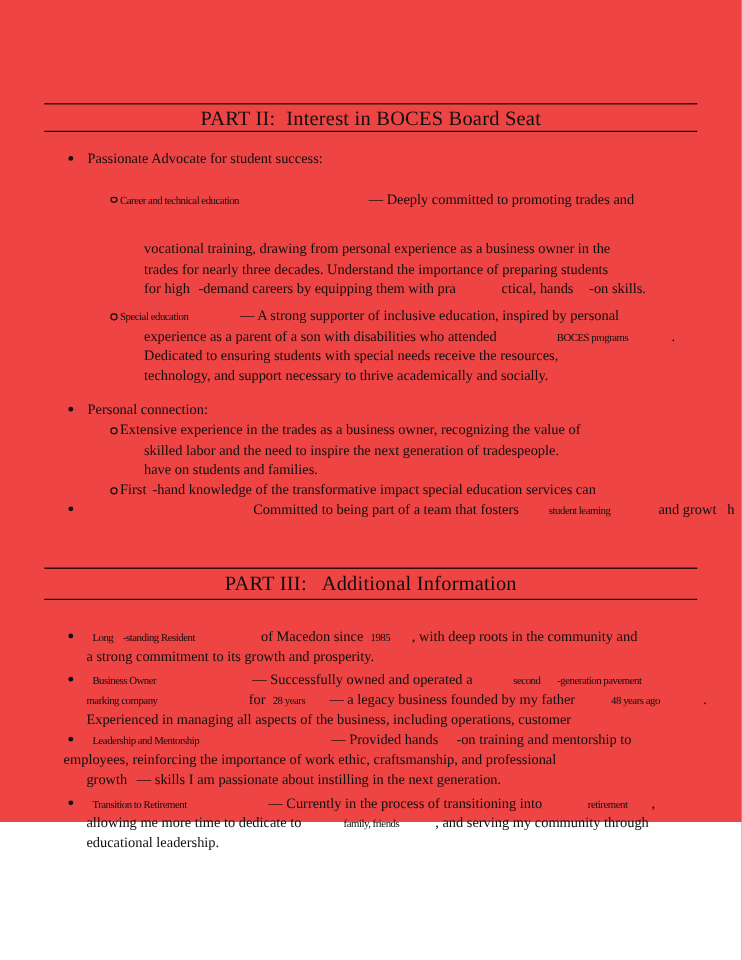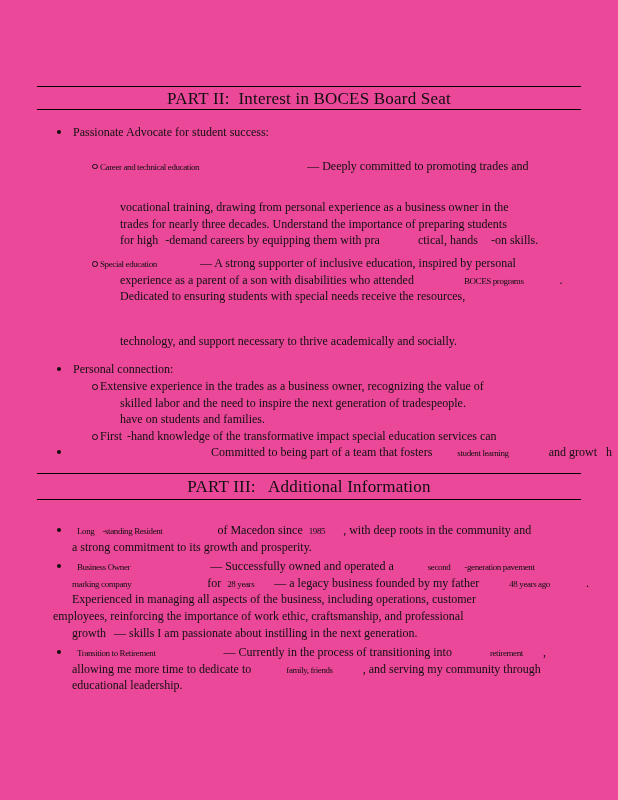--- a/index.html
+++ b/index.html
@@ -1,21 +1,21 @@
 <!DOCTYPE html>
 <html><head>
 <meta charset="utf-8">
 <style>
   html,body{margin:0;padding:0;}
   body{
     width:618px;height:800px;background:#ffffff;
     font-family:"Liberation Serif","DejaVu Serif",serif;
     color:#0f0f0f;overflow:hidden;
   }
-  #page{position:relative;width:618px;height:800px;background:#ec4899;}
+  #page{position:relative;width:618px;height:685px;background:#ef4444;}
   .hdr{
     position:absolute;left:37px;width:544px;
     border-top:1.5px solid #000;border-bottom:1.5px solid #000;
     text-align:center;font-size:17px;white-space:pre;
     letter-spacing:0.2px;
   }
   #hdr2{top:86px;height:22px;line-height:23px;}
   #hdr3{top:473px;height:25px;line-height:26px;}
   .content{position:absolute;left:37px;width:575px;}
   #content2{top:124px;}
@@ -38,34 +38,35 @@
   <div class="hdr" id="hdr2"><span>PART II:  Interest in BOCES Board Seat</span></div>
   <div class="content" id="content2">
       <div class="line" style="margin-left: 36px;"><span class="b disc" style="left: -16px;"></span><span>Passionate Advocate for student success:</span></div>
       <div class="line" style="margin-left: 63px; margin-top: 17px;"><span class="b circ" style="left: -8px;"></span><span class="cond">Career and technical education</span><span class="gap" style="width: 108px;"></span><span>— Deeply committed to promoting trades and</span></div>
       <div class="line" style="margin-left: 83px; margin-top: 25px;"><span>vocational training, drawing from personal experience as a business owner in the</span></div>
       <div class="line" style="margin-left: 83px;"><span>trades for nearly three decades. Understand the importance of preparing students</span></div>
       <div class="line" style="margin-left: 83px;"><span>for high</span><span class="gap" style="width: 7px;"></span><span>-demand careers by equipping them with pra</span><span class="gap" style="width: 38px;"></span><span>ctical, hands</span><span class="gap" style="width: 13px;"></span><span>-on skills.</span></div>
       <div class="line" style="margin-left: 63px; margin-top: 6px;"><span class="b circ" style="left: -8px;"></span><span class="cond">Special education</span><span class="gap" style="width: 43px;"></span><span>— A strong supporter of inclusive education, inspired by personal</span></div>
       <div class="line" style="margin-left: 83px;"><span>experience as a parent of a son with disabilities who attended</span><span class="gap" style="width: 50px;"></span><span class="cond">BOCES programs</span><span class="gap" style="width: 36px;"></span><span>.</span></div>
       <div class="line" style="margin-left: 83px;"><span>Dedicated to ensuring students with special needs receive the resources,</span></div>
-      <div class="line" style="margin-left: 83px; margin-top: 28px;"><span>technology, and support necessary to thrive academically and socially.</span></div>
+      <div class="line" style="margin-left: 83px;"><span>technology, and support necessary to thrive academically and socially.</span></div>
       <div class="line" style="margin-left: 36px; margin-top: 12px;"><span class="b disc" style="left: -16px;"></span><span>Personal connection:</span></div>
       <div class="line" style="margin-left: 63px;"><span class="b circ" style="left: -8px;"></span><span>Extensive experience in the trades as a business owner, recognizing the value of</span></div>
       <div class="line" style="margin-left: 83px;"><span>skilled labor and the need to inspire the next generation of tradespeople.</span></div>
       <div class="line" style="margin-left: 83px;"><span>have on students and families.</span></div>
       <div class="line" style="margin-left: 63px;"><span class="b circ" style="left: -8px;"></span><span>First</span><span class="gap" style="width: 5px;"></span><span>-hand knowledge of the transformative impact special education services can</span></div>
       <div class="line" style="margin-left: 36px; text-align: right;"><span class="b disc" style="left: -16px;"></span><span>Committed to being part of a team that fosters</span><span class="gap" style="width: 25px;"></span><span class="cond">student learning</span><span class="gap" style="width: 40px;"></span><span>and growt</span><span class="gap" style="width: 9px;"></span><span>h</span></div>
     </div>
   <div class="hdr" id="hdr3"><span>PART III:   Additional Information</span></div>
   <div class="content" id="content3">
       <div class="line" style="margin-left: 40px;"><span class="b disc" style="left: -20px;"></span><span class="cond">Long</span><span class="gap" style="width: 8px;"></span><span class="cond">-standing Resident</span><span class="gap" style="width: 55px;"></span><span>of Macedon since</span><span class="gap" style="width: 6px;"></span><span class="cond">1985</span><span class="gap" style="width: 18px;"></span><span>, with deep roots in the community and</span></div>
       <div class="line" style="margin-left: 35px;"><span>a strong commitment to its growth and prosperity.</span></div>
       <div class="line" style="margin-left: 40px; margin-top: 3px;"><span class="b disc" style="left: -20px;"></span><span class="cond">Business Owner</span><span class="gap" style="width: 80px;"></span><span>— Successfully owned and operated a</span><span class="gap" style="width: 34px;"></span><span class="cond">second</span><span class="gap" style="width: 14px;"></span><span class="cond">-generation pavement</span></div>
       <div class="line" style="margin-left: 35px;"><span class="cond">marking company</span><span class="gap" style="width: 76px;"></span><span>for</span><span class="gap" style="width: 6px;"></span><span class="cond">28 years</span><span class="gap" style="width: 20px;"></span><span>— a legacy business founded by my father</span><span class="gap" style="width: 30px;"></span><span class="cond">48 years ago</span><span class="gap" style="width: 36px;"></span><span>.</span></div>
       <div class="line" style="margin-left: 35px;"><span>Experienced in managing all aspects of the business, including operations, customer</span></div>
+      <div class="line" style="margin-left: 40px;"><span class="b disc" style="left: -20px;"></span><span class="cond">Leadership and Mentorship</span><span class="gap" style="width: 110px;"></span><span>— Provided hands</span><span class="gap" style="width: 15px;"></span><span>-on training and mentorship to</span></div>
       <div class="line" style="margin-left: 16px;"><span>employees, reinforcing the importance of work ethic, craftsmanship, and professional</span></div>
       <div class="line" style="margin-left: 35px;"><span>growth</span><span class="gap" style="width: 8px;"></span><span>— skills I am passionate about instilling in the next generation.</span></div>
       <div class="line" style="margin-left: 40px; margin-top: 3px;"><span class="b disc" style="left: -20px;"></span><span class="cond">Transition to Retirement</span><span class="gap" style="width: 68px;"></span><span>— Currently in the process of transitioning into</span><span class="gap" style="width: 38px;"></span><span class="cond">retirement</span><span class="gap" style="width: 20px;"></span><span>,</span></div>
       <div class="line" style="margin-left: 35px;"><span>allowing me more time to dedicate to</span><span class="gap" style="width: 35px;"></span><span class="cond">family, friends</span><span class="gap" style="width: 30px;"></span><span>, and serving my community through</span></div>
       <div class="line" style="margin-left: 35px;"><span>educational leadership.</span></div>
     </div>
 </div>
 
 </body></html>

